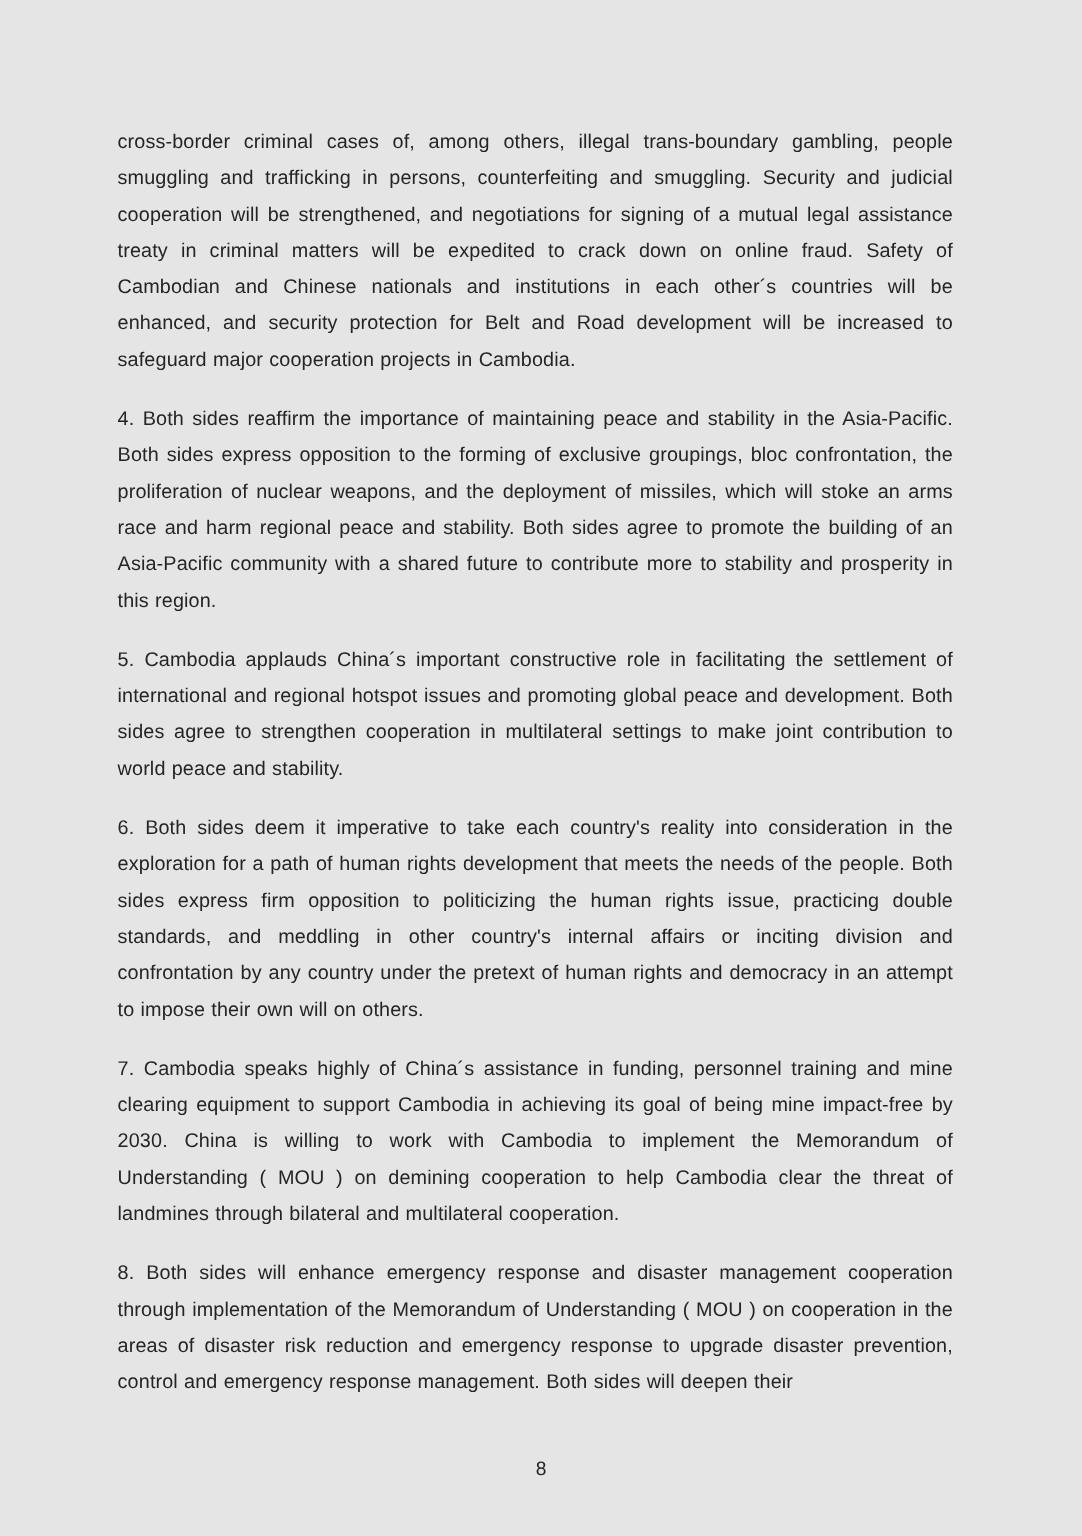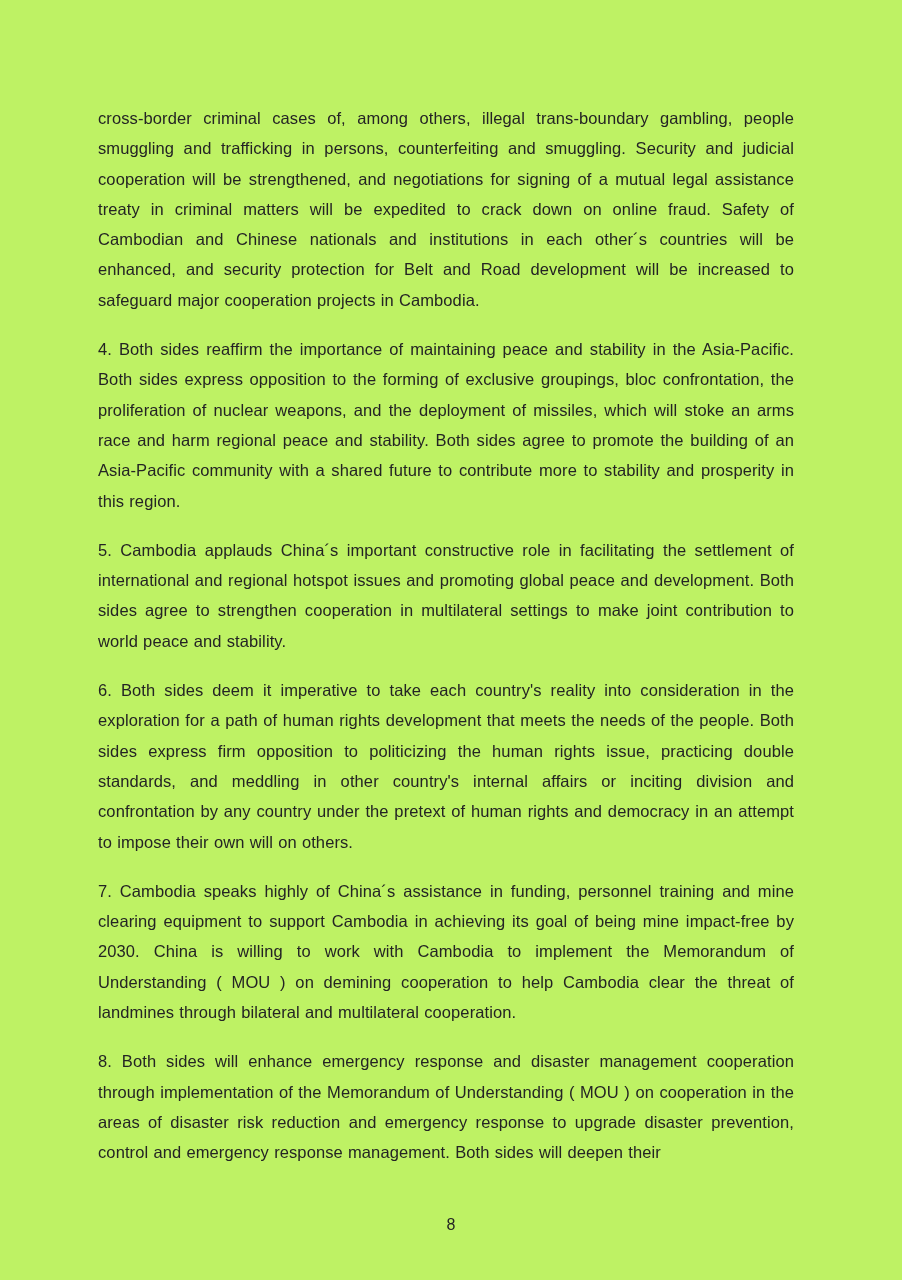--- a/index.html
+++ b/index.html
@@ -4,21 +4,21 @@
 <style>
   html, body {
     margin: 0;
     padding: 0;
     background: #ffffff;
   }
   .page {
     position: relative;
     width: 902px;
     height: 1280px;
-    background: #bef264;
+    background: #e5e5e5;
     font-family: "Liberation Sans", sans-serif;
     color: #242424;
     overflow: hidden;
     margin: 0 auto;
   }
   .content {
     position: absolute;
     top: 103px;
     left: 98px;
     width: 696px;

